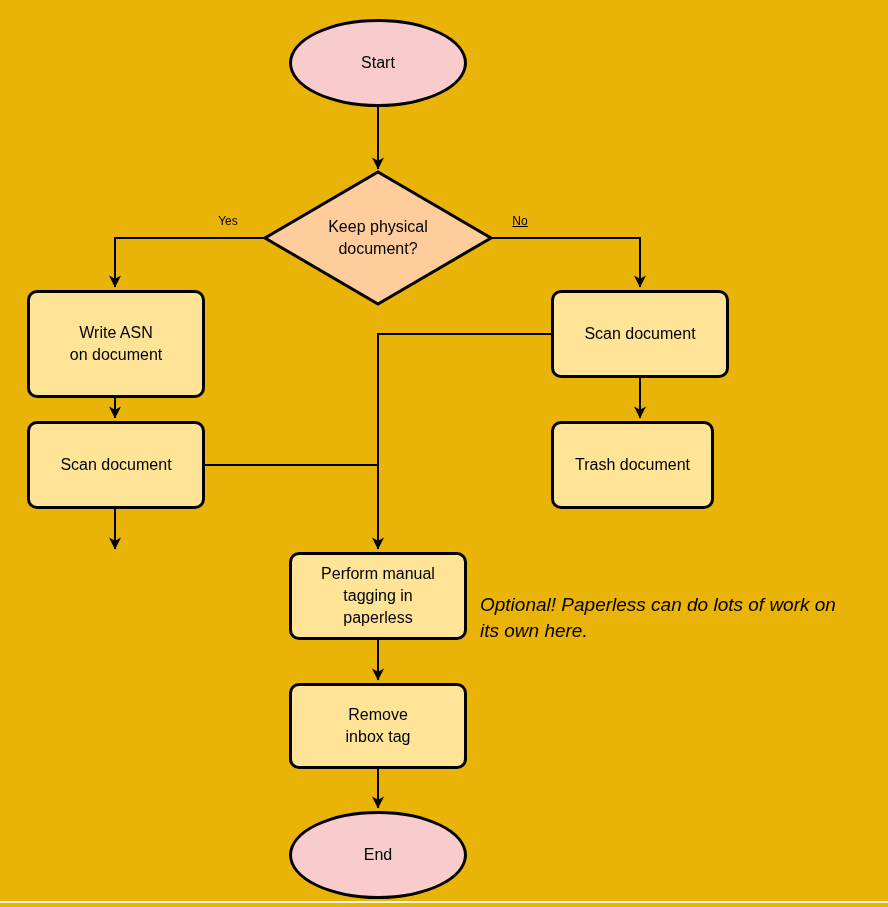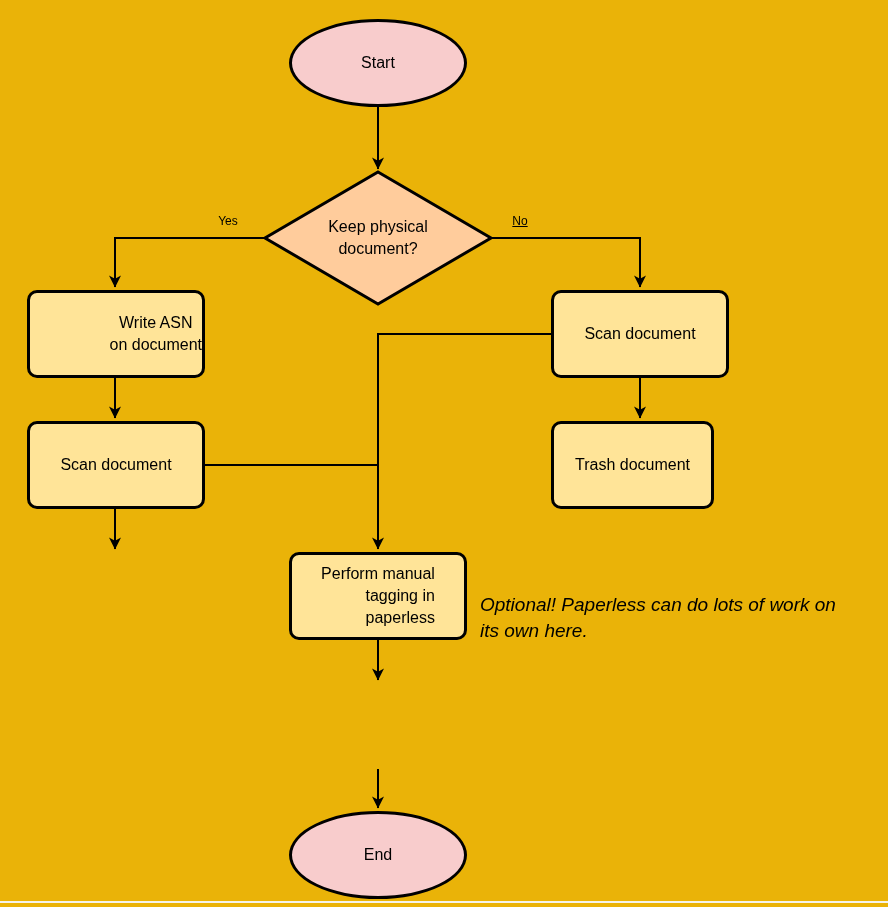--- a/index.html
+++ b/index.html
@@ -117,44 +117,48 @@
 
   <div class="node terminal" style="left:289px; top:19px; width:178px; height:88px;">
     <span>Start</span>
   </div>
 
   <div class="node decision-label" style="left:265px; top:172px; width:226px; height:132px;">
     <span>Keep physical
 document?</span>
   </div>
 
-  <div class="node process" style="left:27px; top:290px; width:178px; height:88px;justify-content:flex-end;">
+  <div class="node process" style="left:27px; top:290px; width:178px; height:108px;">
     <span>Write ASN
 on document</span>
   </div>
 
   <div class="node process" style="left:27px; top:421px; width:178px; height:88px;">
     <span>Scan document</span>
   </div>
 
 
   <div class="node process" style="left:551px; top:290px; width:178px; height:88px;">
     <span>Scan document</span>
   </div>
 
   <div class="node process" style="left:551px; top:421px; width:163px; height:88px;">
     <span>Trash document</span>
   </div>
 
-  <div class="node process" style="left:289px; top:552px; width:178px; height:88px;text-align:right;">
+  <div class="node process" style="left:289px; top:552px; width:178px; height:88px;">
     <span>Perform manual
 tagging in
 paperless</span>
   </div>
 
+  <div class="node process" style="left:289px; top:683px; width:178px; height:86px;">
+    <span>Remove
+inbox tag</span>
+  </div>
 
   <div class="node terminal" style="left:289px; top:811px; width:178px; height:88px;">
     <span>End</span>
   </div>
 
   <div class="edge-label" style="left:200px; top:211px; width:56px;">Yes</div>
   <div class="edge-label" style="left:496px; top:211px; width:48px;text-decoration:underline;">No</div>
 
   <div class="annotation">Optional! Paperless can do lots of work on
 its own here.</div>

